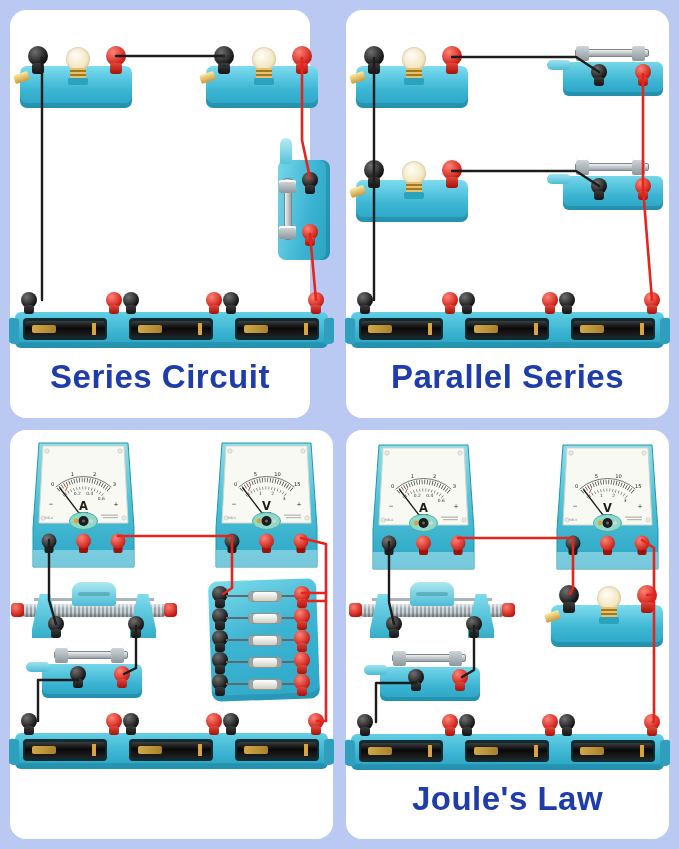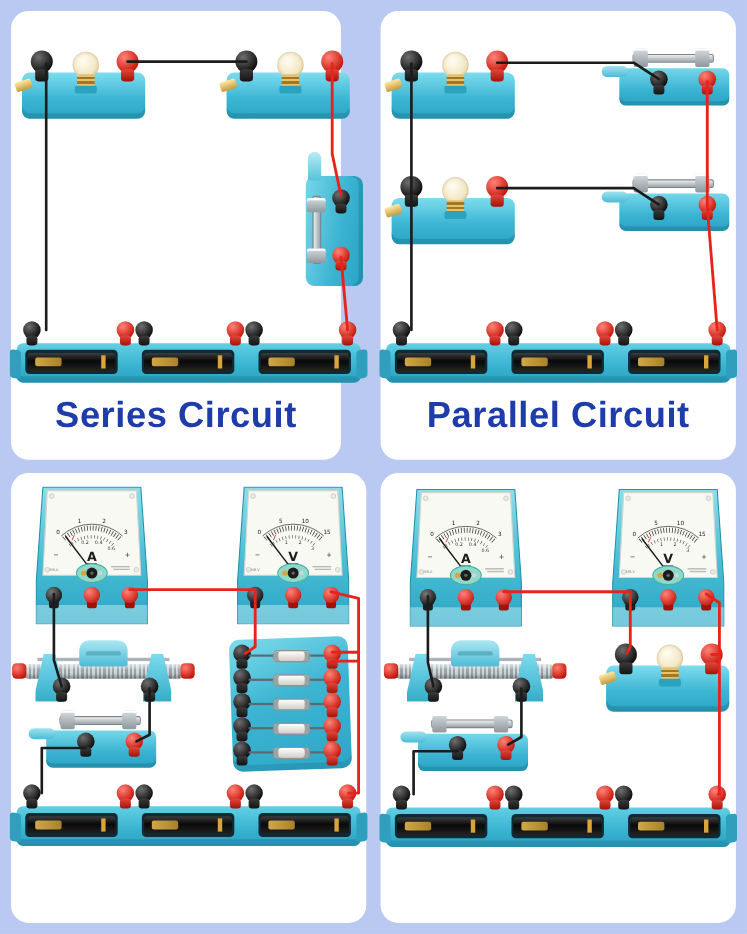--- a/index.html
+++ b/index.html
@@ -240,21 +240,21 @@
       <div class="post sm red" style="left:191px;top:0"></div>
       <div class="post sm black" style="left:208px;top:0"></div>
       <div class="post sm red" style="left:293px;top:0"></div>
     </div>
     <svg class="wires" width="323" height="408">
       <polyline class="wblack" points="28,48 28,290"></polyline>
       <polyline class="wblack" points="106,47 230,47 253,62"></polyline>
       <polyline class="wblack" points="106,161 230,161 253,176"></polyline>
       <polyline class="wred" points="297,64 297,178 306,290"></polyline>
     </svg>
-    <div class="circuit-label">Parallel Circuit</div>
+    <div class="circuit-label">Parallel Series</div>
   </div>
 
   <div class="panel" id="panel-ohm">
     <div class="meter-slot" style="left:22px;top:12px">
   <svg width="103" height="126" viewBox="0 0 103 126">
     <defs>
       <linearGradient id="mbody" x1="0" y1="0" x2="0" y2="1">
         <stop offset="0" stop-color="#8fdde9"></stop>
               <stop offset=".5" stop-color="#4cc0d6"></stop>
               <stop offset="1" stop-color="#2ba4c4"></stop>
@@ -668,15 +668,16 @@
     </div>
     <svg class="wires" width="323" height="409">
       <polyline class="wblack" points="43,112 43,172 48,194"></polyline>
       <polyline class="wblack" points="128,196 128,240 116,247"></polyline>
       <polyline class="wblack" points="70,253 30,253 30,292"></polyline>
       <polyline class="wred" points="112,108 227,108"></polyline>
       <polyline class="wred" points="227,111 227,158 224,164"></polyline>
       <polyline class="wred" points="301,165 308,165"></polyline>
       <polyline class="wred" points="296,110 308,118 308,292 307,292"></polyline>
     </svg>
+    <div class="circuit-label" style="top:350px">Joule's Law</div>
   </div>
 
 </div>
 
 </body></html>

